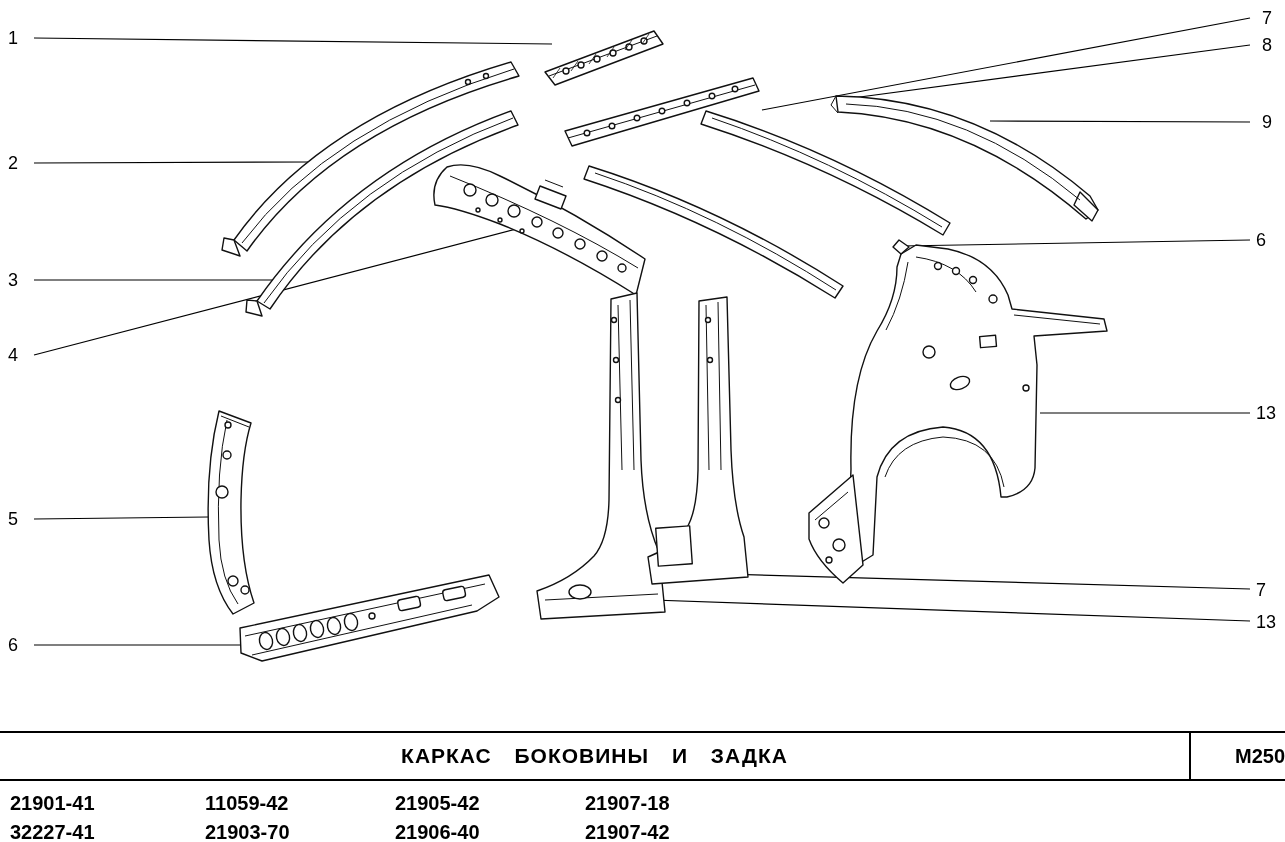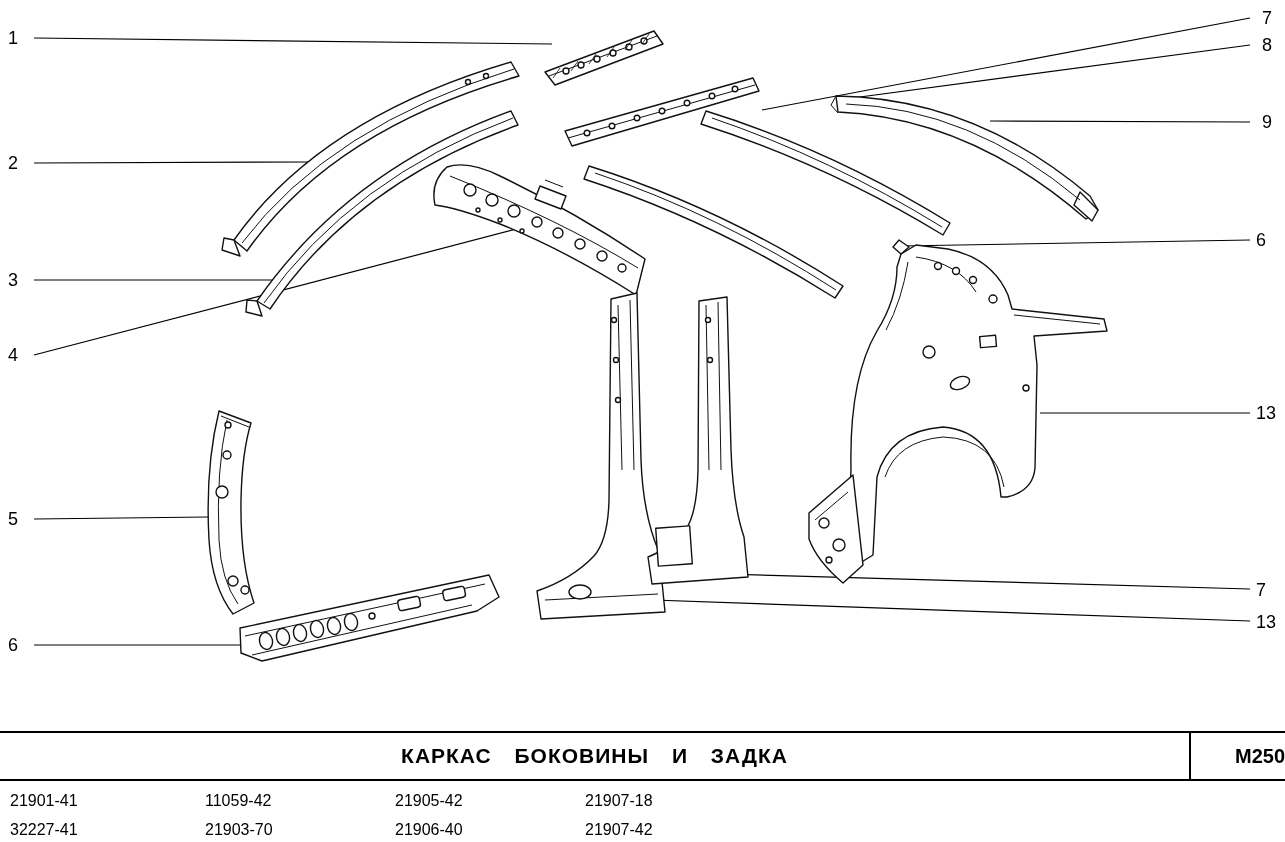--- a/index.html
+++ b/index.html
@@ -42,21 +42,21 @@
   }
   .title-text{
     font-size:21px;font-weight:bold;
     letter-spacing:1px;
     word-spacing:16px;
     white-space:nowrap;
   }
   .code-text{font-size:20px;font-weight:bold;}
   .pn{
     position:absolute;
-    font-size:16px;font-weight:normal;
+    font-size:20px;font-weight:bold;
     white-space:nowrap;
   }
 </style>
 </head>
 <body>
 
 <div class="page">
 
   <svg class="drawing" width="1285" height="730" viewBox="0 0 1285 730">
 

